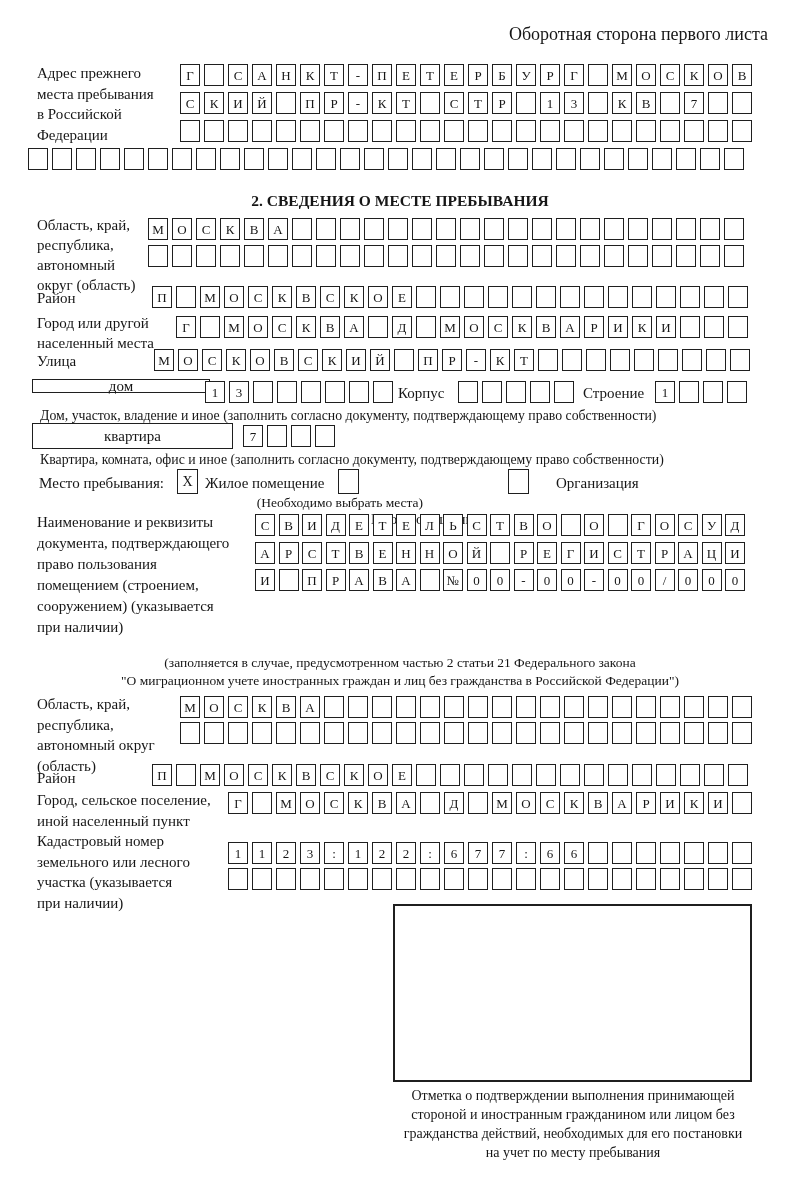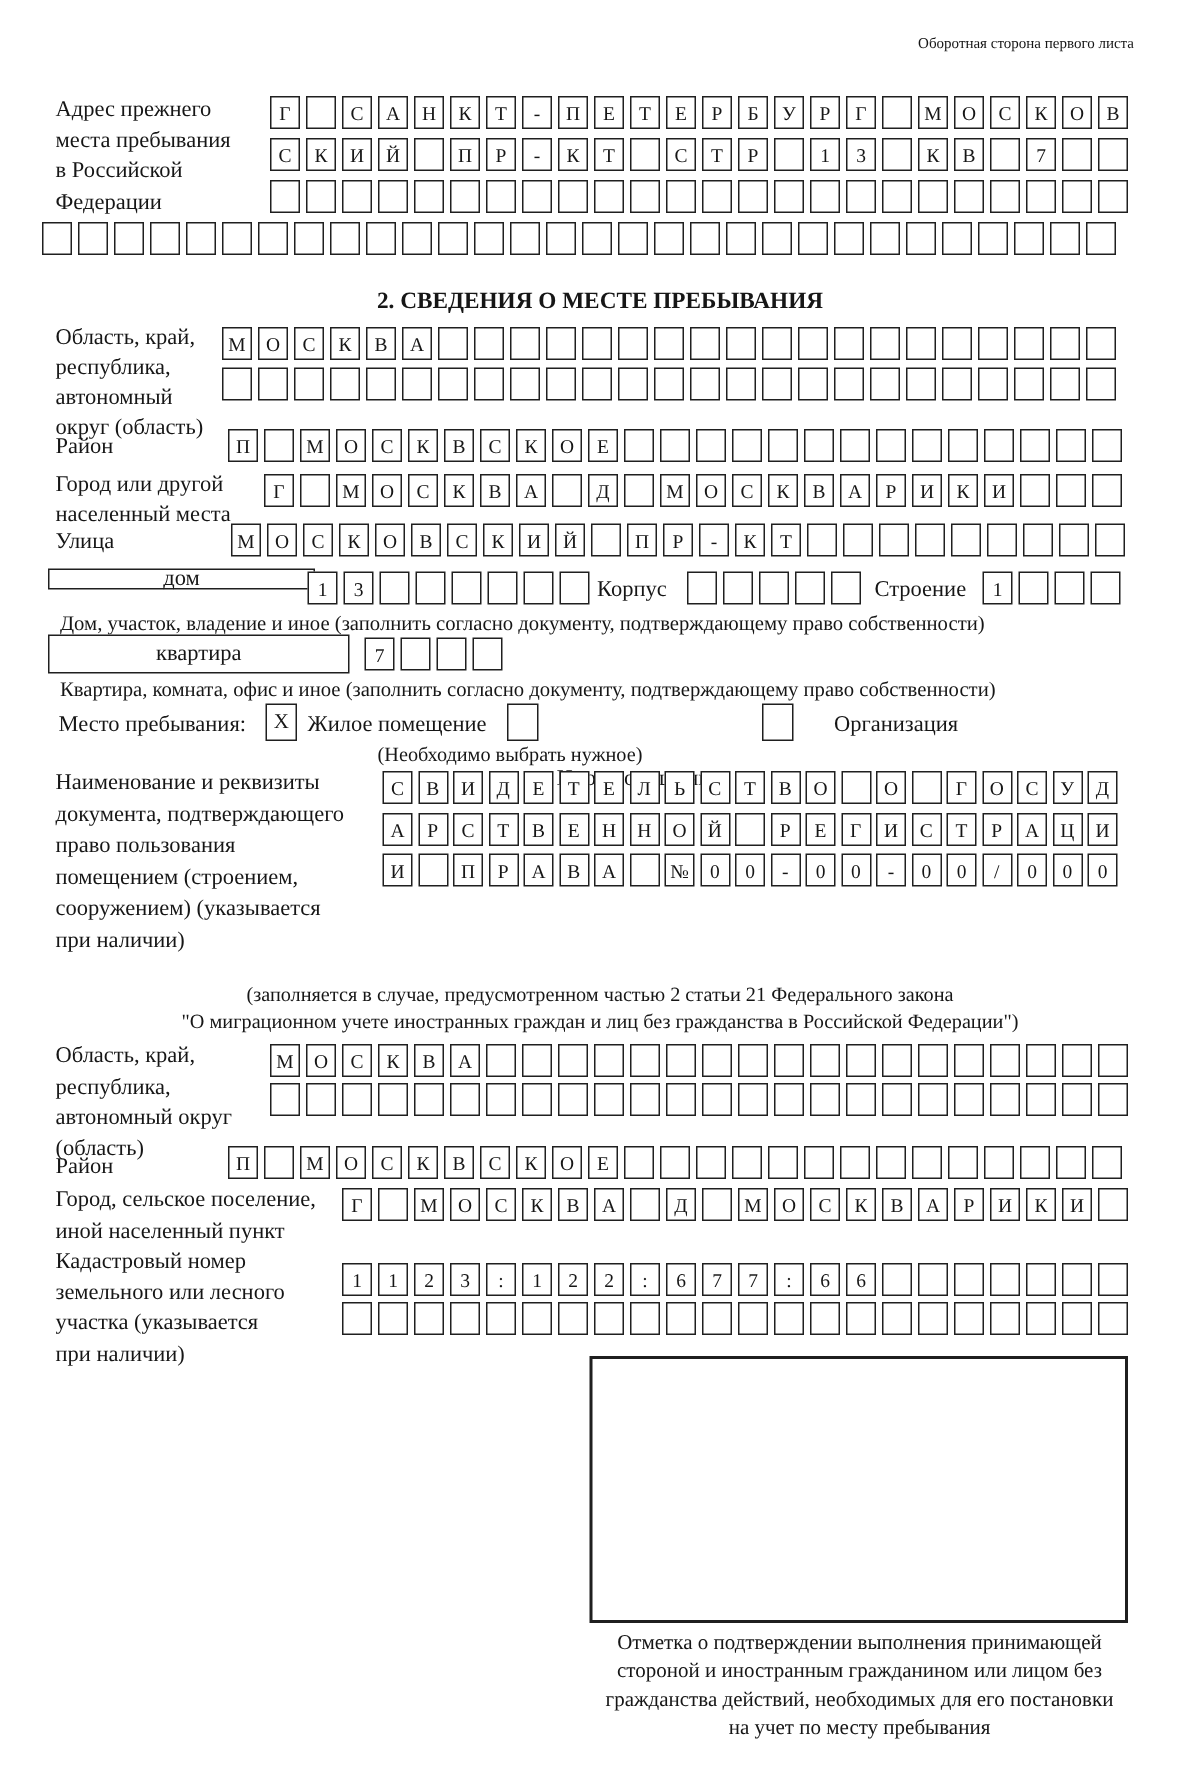--- a/index.html
+++ b/index.html
@@ -20,21 +20,21 @@
   .chk{width:21px;height:25px;box-sizing:border-box;border:1.5px solid #1f1f1f;
        display:flex;align-items:center;justify-content:center;font-size:14px;background:#fff;}
   .stamp{box-sizing:border-box;border:2px solid #1f1f1f;background:#fff;}
   .pre{white-space:pre-line;}
 </style>
 </head>
 <body>
 
 <div class="page">
 
-  <div class="abs cap" style="top:24px;right:44px;font-size:10px;">Оборотная сторона первого листа</div>
+  <div class="abs cap" style="top:24px;right:32px;font-size:18px;">Оборотная сторона первого листа</div>
 
   <div class="abs lbl" style="left:37px;top:63px;">Адрес прежнего
 места пребывания
 в Российской
 Федерации</div>
   <div class="abs row" style="left:180px;top:64px;">
       <span class="cell">Г</span>
       <span class="cell"></span>
       <span class="cell">С</span>
       <span class="cell">А</span>
@@ -329,21 +329,21 @@
     </div>
   <div class="abs cap" style="left:40px;top:452px;font-size:13.8px;">Квартира, комната, офис и иное (заполнить согласно документу, подтверждающему право собственности)</div>
 
   <div class="abs lbl" style="left:39px;top:473px;">Место пребывания:</div>
   <div class="abs chk" style="left:177px;top:469px;">X</div>
   <div class="abs lbl" style="left:205px;top:473px;">Жилое помещение</div>
   <div class="abs chk" style="left:338px;top:469px;"></div>
   <div class="abs lbl" style="left:371px;top:473px;margin-top:36px;">Иное помещение</div>
   <div class="abs chk" style="left:508px;top:469px;"></div>
   <div class="abs lbl" style="left:556px;top:473px;">Организация</div>
-  <div class="abs cap" style="left:235px;top:495px;width:210px;text-align:center;">(Необходимо выбрать нужное)</div>
+  <div class="abs cap" style="left:235px;top:495px;width:210px;text-align:center;">(Необходимо выбрать места)</div>
 
   <div class="abs lbl" style="left:37px;top:512px;line-height:21px;">Наименование и реквизиты
 документа, подтверждающего
 право пользования
 помещением (строением,
 сооружением) (указывается
 при наличии)</div>
   <div class="abs rowdoc" style="left:255px;top:514px;">
       <span class="cell">С</span>
       <span class="cell">В</span>

